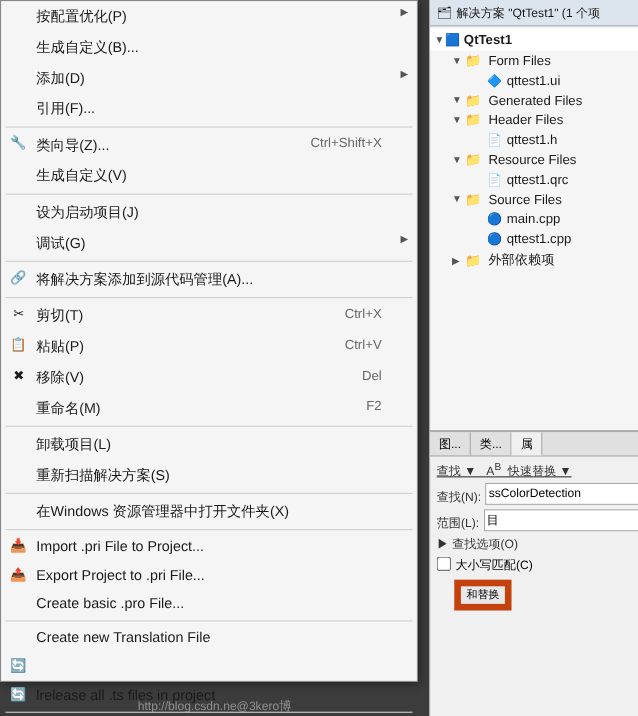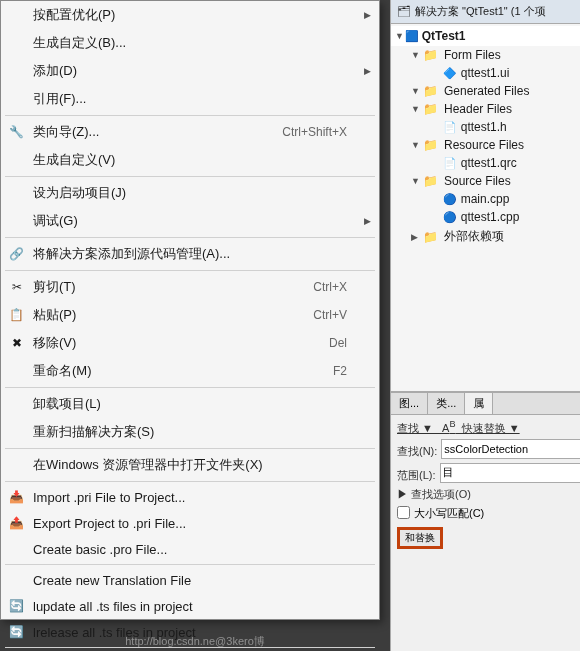--- a/index.html
+++ b/index.html
@@ -139,41 +139,42 @@
       border: 1px solid #aaa;
       font-size: 11px;
       padding: 0 2px;
       background: #fff;
     }
 
     .toolbar-btn {
       padding: 1px 5px;
       font-size: 10px;
       background: #e8e8e8;
-      border: 3px solid #c2410c;
+      border: 6px solid #c2410c;
       cursor: pointer;
       white-space: nowrap;
+      margin-left: 16px;
     }
 
     
     .context-menu {
       position: absolute;
       left: 0;
       top: 0;
       width: 380px;
       height: 620px;
       background: #f5f5f5;
       border: 1px solid #888;
       box-shadow: 3px 3px 8px rgba(0,0,0,0.4);
       z-index: 100;
     }
 
     .menu-item {
       display: flex;
-      align-items: center;
+      align-items: flex-start;
       padding: 5px 12px 5px 32px;
       position: relative;
       cursor: pointer;
       white-space: nowrap;
       color: #1a1a1a;
       min-height: 26px;
     }
 
     .menu-item.has-submenu::after {
       content: '▶';
@@ -315,21 +316,20 @@
         <span class="menu-icon"></span>
         <span class="menu-item-label">Create basic .pro File...</span>
       </div>
       <div class="menu-separator"></div>
       <div class="menu-item">
         <span class="menu-icon"></span>
         <span class="menu-item-label">Create new Translation File</span>
       </div>
       <div class="menu-item">
         <span class="menu-icon">🔄</span>
-        <span class="menu-item-label">lupdate all .ts files in project</span>
       </div>
       <div class="menu-item">
         <span class="menu-icon">🔄</span>
         <span class="menu-item-label">lrelease all .ts files in project</span>
       </div>
       <div class="menu-separator"></div>
       <div class="menu-item">
         <span class="menu-icon"></span>
       </div>
     </div>

